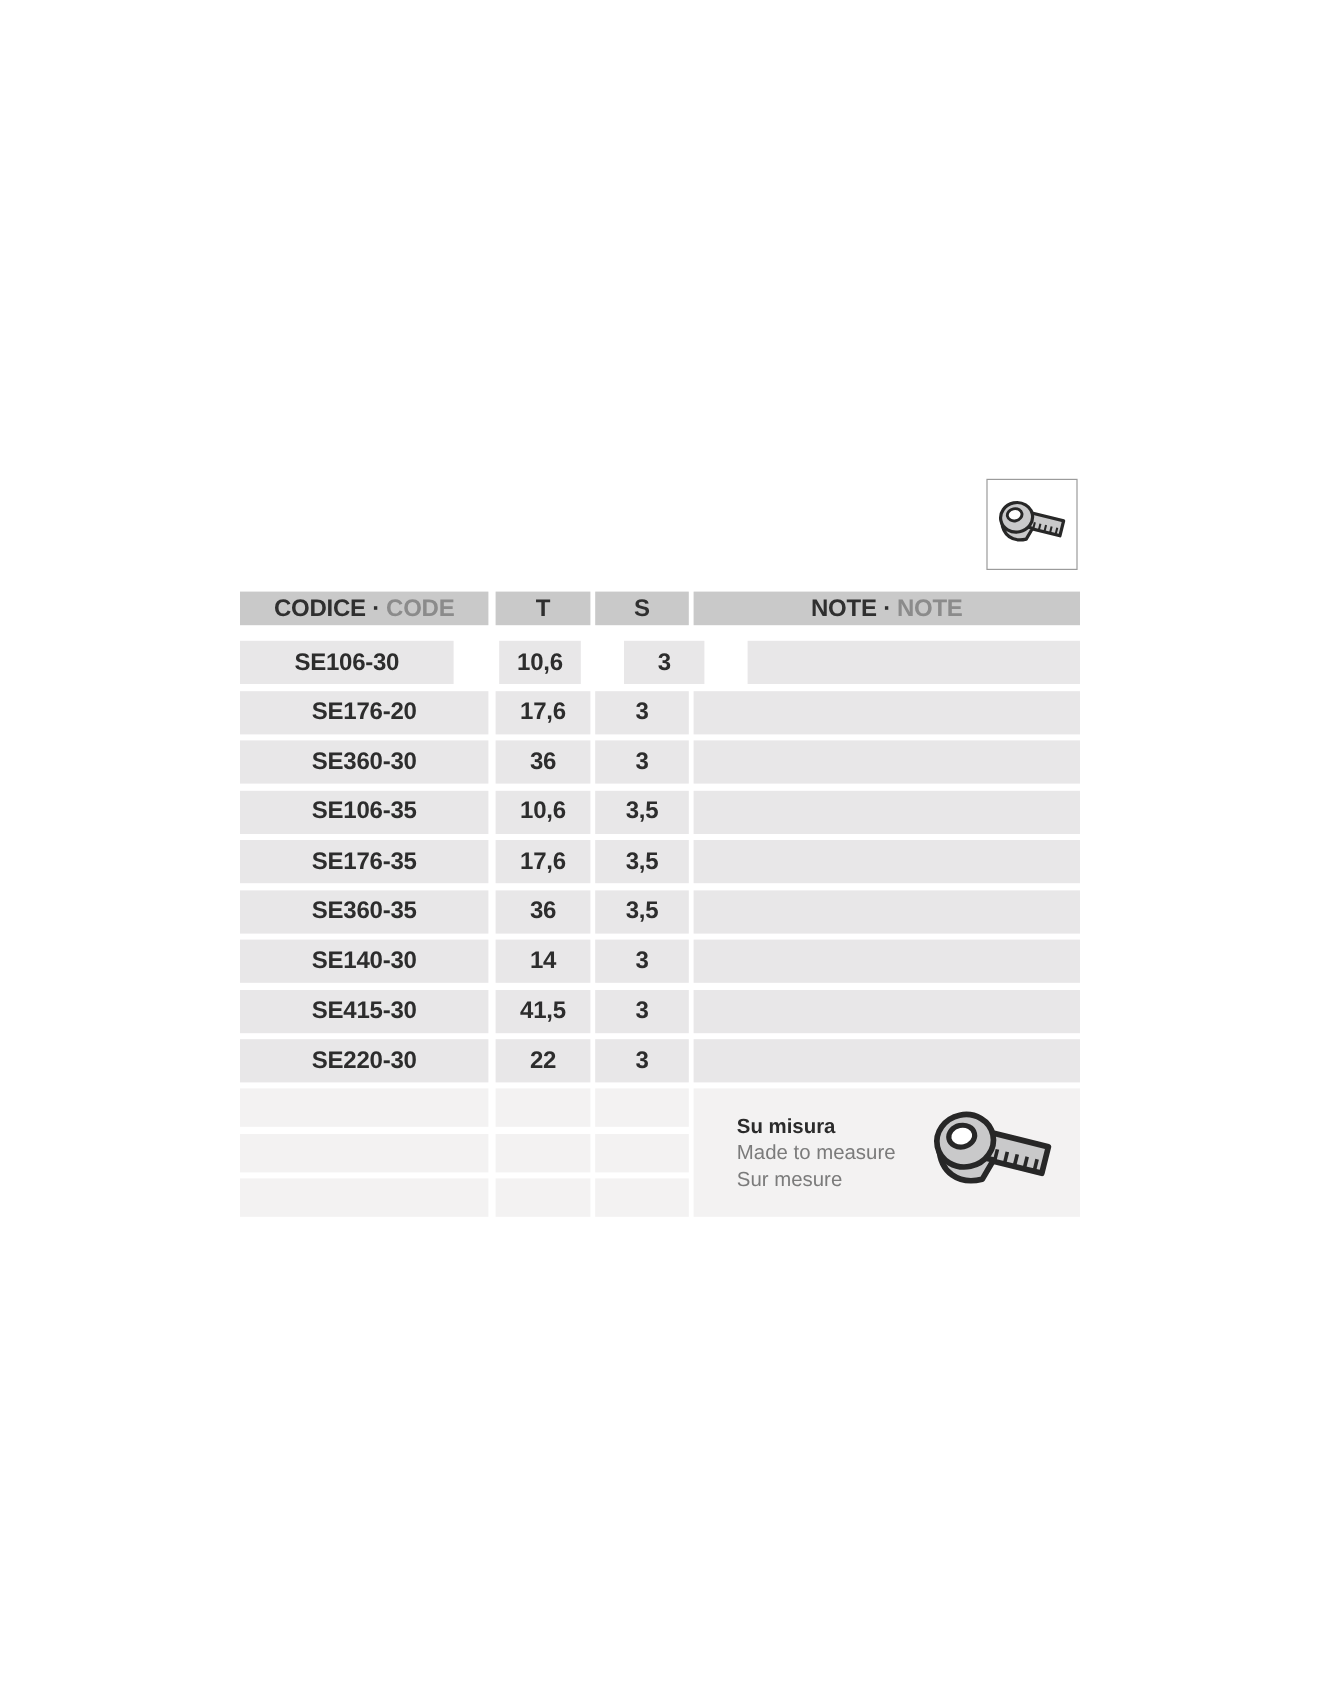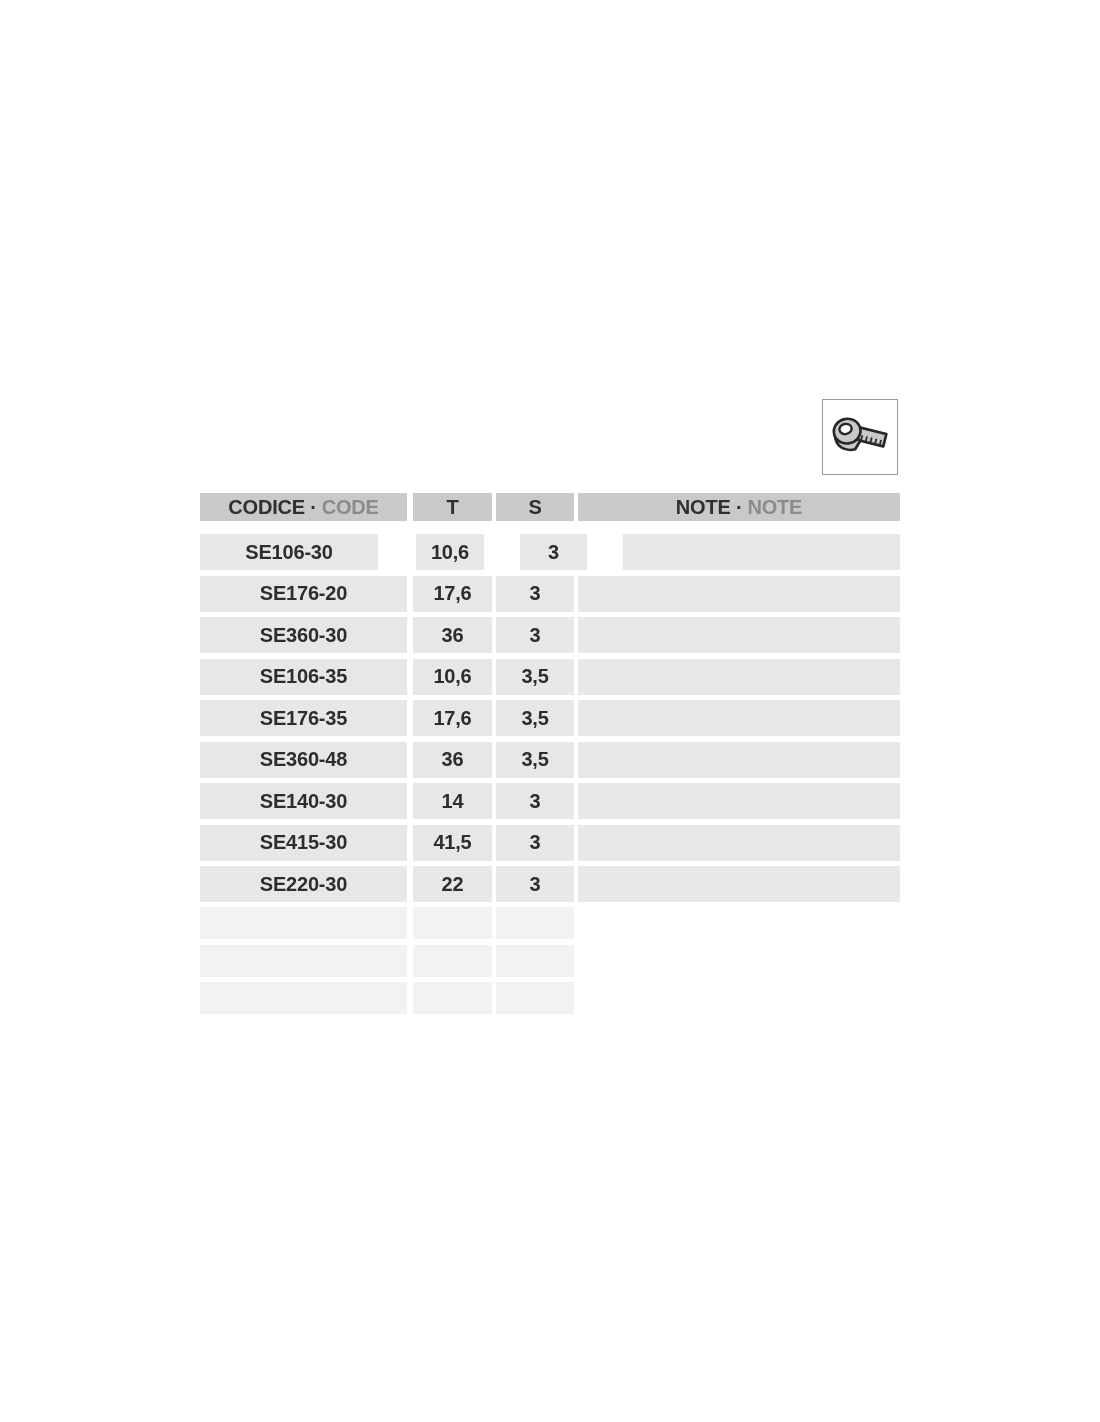--- a/index.html
+++ b/index.html
@@ -142,21 +142,21 @@
       <div class="cell c3">3,5</div>
       <div class="cell c4"></div>
     </div>
     <div class="t-row data-row">
       <div class="cell c1">SE176-35</div>
       <div class="cell c2">17,6</div>
       <div class="cell c3">3,5</div>
       <div class="cell c4"></div>
     </div>
     <div class="t-row data-row">
-      <div class="cell c1">SE360-48</div>
+      <div class="cell c1">SE360-35</div>
       <div class="cell c2">36</div>
       <div class="cell c3">3,5</div>
       <div class="cell c4"></div>
     </div>
     <div class="t-row data-row">
       <div class="cell c1">SE140-30</div>
       <div class="cell c2">14</div>
       <div class="cell c3">3</div>
       <div class="cell c4"></div>
     </div>
@@ -184,16 +184,26 @@
           <div class="cell c1"></div>
           <div class="cell c2"></div>
           <div class="cell c3"></div>
         </div>
         <div class="t-row empty-row">
           <div class="cell c1"></div>
           <div class="cell c2"></div>
           <div class="cell c3"></div>
         </div>
       </div>
+      <div class="notes-cell">
+        <div class="notes-text">
+          <div class="notes-line-primary">Su misura</div>
+          <div class="notes-line-secondary">Made to measure</div>
+          <div class="notes-line-secondary">Sur mesure</div>
+        </div>
+        <svg viewBox="0 0 112 86">
+          <use href="#tape-glyph"></use>
+        </svg>
+      </div>
     </div>
 
   </div>
 </div>
 
 </body></html>

